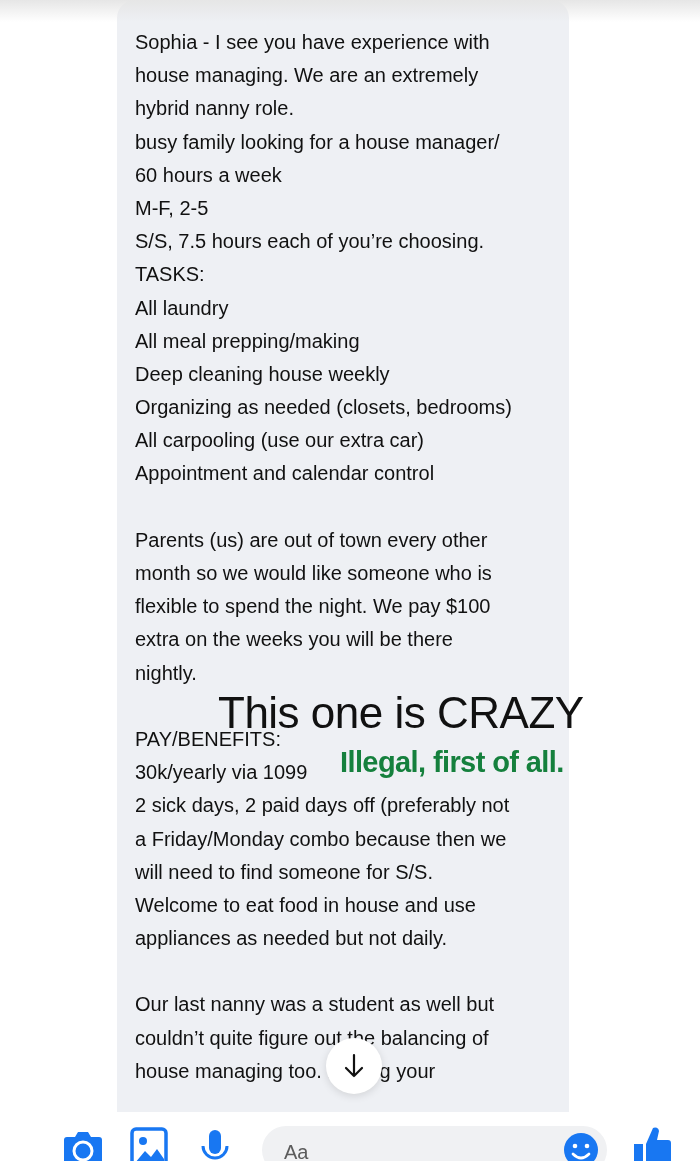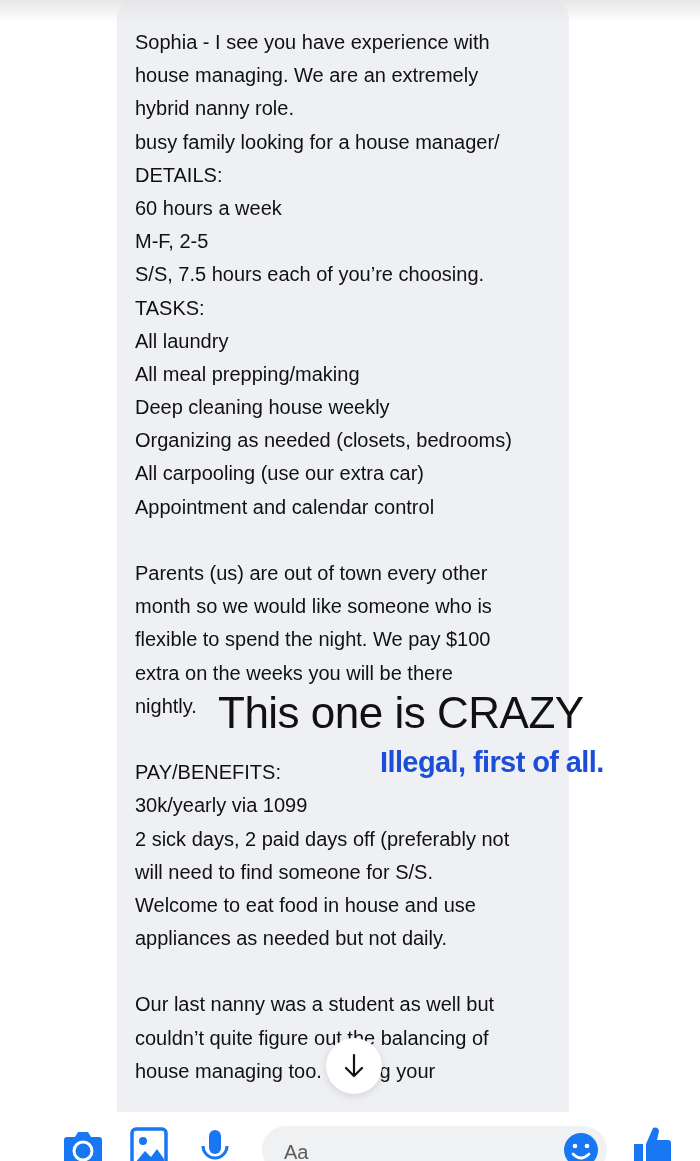--- a/index.html
+++ b/index.html
@@ -27,22 +27,22 @@
     color: #111111; white-space: nowrap;
   }
   .line.blank { }
   .overlay-title {
     position: absolute; left: 218px; top: 688px;
     font-size: 44px; font-weight: normal; color: #111111;
     letter-spacing: -0.5px; white-space: nowrap; z-index: 3;
   }
   .overlay-sub {
     position: absolute; left: 340px; top: 746px;
-    font-size: 29px; font-weight: bold; color: #1d4ed8;
-    letter-spacing: -0.6px; white-space: nowrap; z-index: 3; margin-left: 40px;
+    font-size: 29px; font-weight: bold; color: #15803d;
+    letter-spacing: -0.6px; white-space: nowrap; z-index: 3;
   }
   .scroll-down {
     position: absolute; left: 326px; top: 1038px; width: 56px; height: 56px;
     border-radius: 50%; background: #ffffff;
     box-shadow: 0 2px 8px rgba(0,0,0,0.12);
     display: flex; align-items: center; justify-content: center; z-index: 4;
     cursor: pointer;
   }
   .composer {
     position: absolute; left: 12px; top: 1118px; width: 700px; height: 43px;
@@ -64,41 +64,41 @@
 <body>
 
 <div class="top-fade"></div>
 
 <div class="bubble">
   <div class="msg-lines">
     <div class="line">Sophia - I see you have experience with</div>
     <div class="line">house managing. We are an extremely</div>
     <div class="line">hybrid nanny role.</div>
     <div class="line">busy family looking for a house manager/</div>
-    <div class="line">DETAILS:</div>
     <div class="line">60 hours a week</div>
     <div class="line">M-F, 2-5</div>
     <div class="line">S/S, 7.5 hours each of you’re choosing.</div>
     <div class="line">TASKS:</div>
     <div class="line">All laundry</div>
     <div class="line">All meal prepping/making</div>
     <div class="line">Deep cleaning house weekly</div>
     <div class="line">Organizing as needed (closets, bedrooms)</div>
     <div class="line">All carpooling (use our extra car)</div>
     <div class="line">Appointment and calendar control</div>
     <div class="line blank"></div>
     <div class="line">Parents (us) are out of town every other</div>
     <div class="line">month so we would like someone who is</div>
     <div class="line">flexible to spend the night. We pay $100</div>
     <div class="line">extra on the weeks you will be there</div>
     <div class="line">nightly.</div>
     <div class="line blank"></div>
     <div class="line">PAY/BENEFITS:</div>
     <div class="line">30k/yearly via 1099</div>
     <div class="line">2 sick days, 2 paid days off (preferably not</div>
+    <div class="line">a Friday/Monday combo because then we</div>
     <div class="line">will need to find someone for S/S.</div>
     <div class="line">Welcome to eat food in house and use</div>
     <div class="line">appliances as needed but not daily.</div>
     <div class="line blank"></div>
     <div class="line">Our last nanny was a student as well but</div>
     <div class="line">couldn’t quite figure out the balancing of</div>
     <div class="line">house managing too. Hoping your</div>
   </div>
 </div>
 

